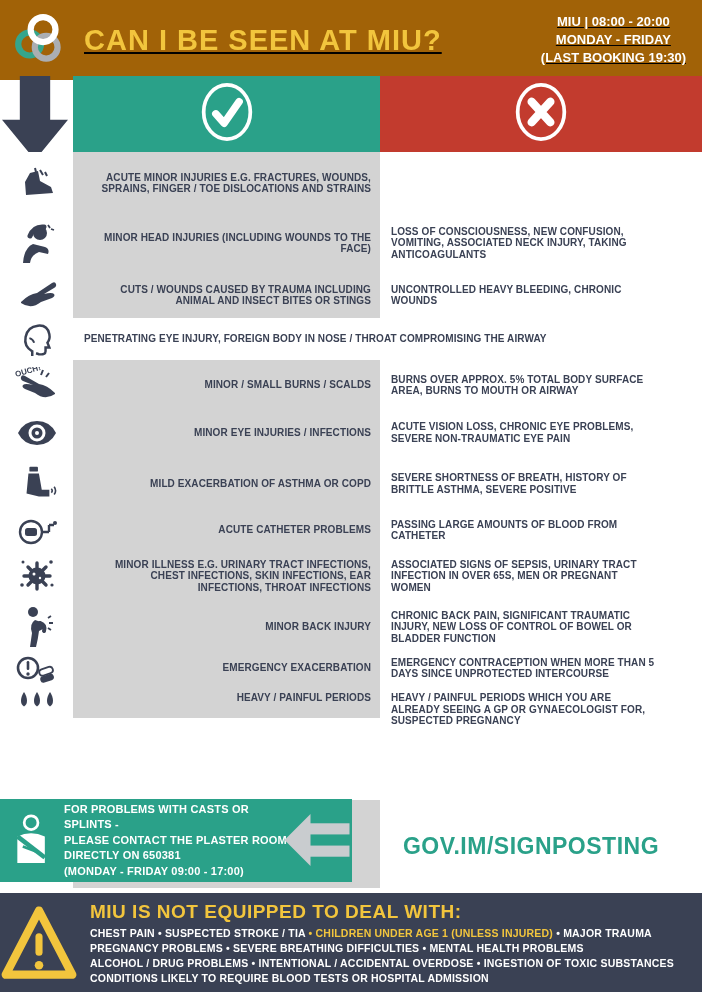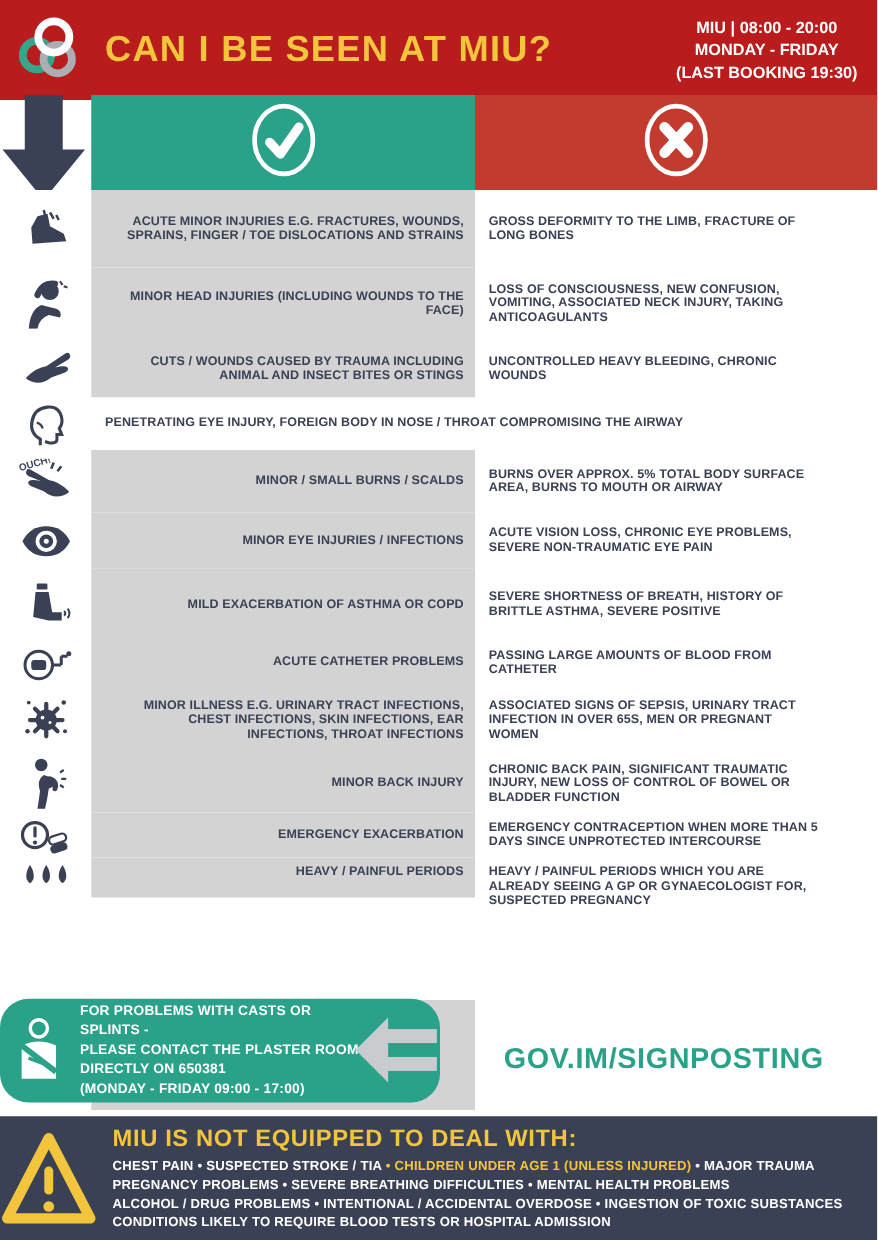--- a/index.html
+++ b/index.html
@@ -1,20 +1,20 @@
 <!DOCTYPE html>
 <html><head>
 <meta charset="utf-8">
 <style>
   * { margin:0; padding:0; box-sizing:border-box; }
   body { background:#ffffff; font-family:"Liberation Sans", sans-serif; }
   .page { position:relative; width:702px; height:992px; background:#ffffff; overflow:hidden; }
 
   
-  .header { position:absolute; top:0; left:0; width:702px; height:80px; background:#b91c1c; display:flex; align-items:center; }
+  .header { position:absolute; top:0; left:0; width:702px; height:80px; background:#a16207; display:flex; align-items:center;text-decoration:underline; }
   .logo { margin:6px 0 0 12px; flex:0 0 auto; }
   .title { color:#F2C53D; font-size:29px; font-weight:bold; letter-spacing:1px; margin-left:14px; white-space:nowrap; }
   .hours { margin-left:auto; margin-right:16px; color:#fff; font-size:13px; font-weight:bold; text-align:center; line-height:18px; white-space:pre-line; }
 
   
   .down-arrow { position:absolute; top:76px; left:2px; width:66px; height:84px; background:#3A4154;
     clip-path:polygon(27% 0, 73% 0, 73% 52%, 100% 52%, 50% 100%, 0 52%, 27% 52%); }
 
   
   .col-headers { position:absolute; top:76px; left:73px; width:629px; height:76px; display:flex; }
@@ -34,21 +34,21 @@
   .row:nth-child(10){height:46px} .row:nth-child(11){height:36px} .row:nth-child(12){height:32px}
   .row:nth-child(13){height:82px}
   .row--top .yes-cell, .row--top .no-cell { align-items:flex-start; padding-top:6px; }
   .row--top .icon-cell { align-items:flex-start; padding-top:4px; }
 
   
   .bottom-strip { position:absolute; top:800px; left:0; width:702px; height:88px; display:flex; }
   .bs-white1 { width:73px; background:#fff; } .bs-gray { width:307px; background:#D3D3D3; } .bs-white2 { flex:1; background:#fff; }
 
   
-  .plaster-box { position:absolute; left:0; top:799px; width:352px; height:83px; background:#2AA189; display:flex; align-items:center;border-radius:23px; }
+  .plaster-box { position:absolute; left:0; top:799px; width:352px; height:83px; background:#2AA189; display:flex; align-items:center; }
   .sling-wrap { width:64px; display:flex; align-items:center; justify-content:center; flex:0 0 auto; }
   .plaster-text { color:#fff; font-size:11px; font-weight:bold; line-height:15.5px; white-space:pre-line; letter-spacing:0.2px; }
   .plaster-arrow { position:absolute; right:2px; top:15px; }
 
   
   .website { position:absolute; left:380px; top:833px; width:302px; text-align:center; color:#2AA189; font-size:23px; font-weight:bold; letter-spacing:0.5px; }
 
   
   .footer { position:absolute; left:0; top:893px; width:702px; height:99px; background:#3A4154; display:flex; padding:7px 8px 0 0; }
   .warning-wrap { width:78px; flex:0 0 auto; display:flex; justify-content:center; padding-top:4px; }
@@ -104,23 +104,20 @@
     <div class="row">
       <div class="icon-cell">
         <svg width="40" height="34" viewBox="0 0 40 34" class="icon-navy">
           <path d="M13 7 L21 5 L23 15 L34 21 L36 27 L9 29 L8 16 Z"></path>
           <path d="M23 4 l3 5 M28 6 l2 4 M18 2 l1 4" stroke="#3A4154" stroke-width="2" fill="none"></path>
         </svg>
       </div>
       <div class="yes-cell">
           <span class="cell-text">ACUTE MINOR INJURIES E.G. FRACTURES, WOUNDS, SPRAINS, FINGER / TOE DISLOCATIONS AND STRAINS</span>
         </div>
-      <div class="no-cell">
-          <span class="cell-text">GROSS DEFORMITY TO THE LIMB, FRACTURE OF LONG BONES</span>
-        </div>
     </div>
 
     <div class="row">
       <div class="icon-cell">
         <svg width="40" height="40" viewBox="0 0 40 40" class="icon-navy">
           <circle cx="23" cy="10" r="7"></circle>
           <path d="M6 40 Q7 25 16 21 L28 24 Q33 26 31 31 L22 29 Q14 32 13 40 Z"></path>
           <path d="M13 13 Q17 3 27 4" stroke="#3A4154" stroke-width="5" fill="none" stroke-linecap="round"></path>
           <path d="M31 2 l2 3 M34 6 l3 1" stroke="#3A4154" stroke-width="1.8" fill="none"></path>
         </svg>

